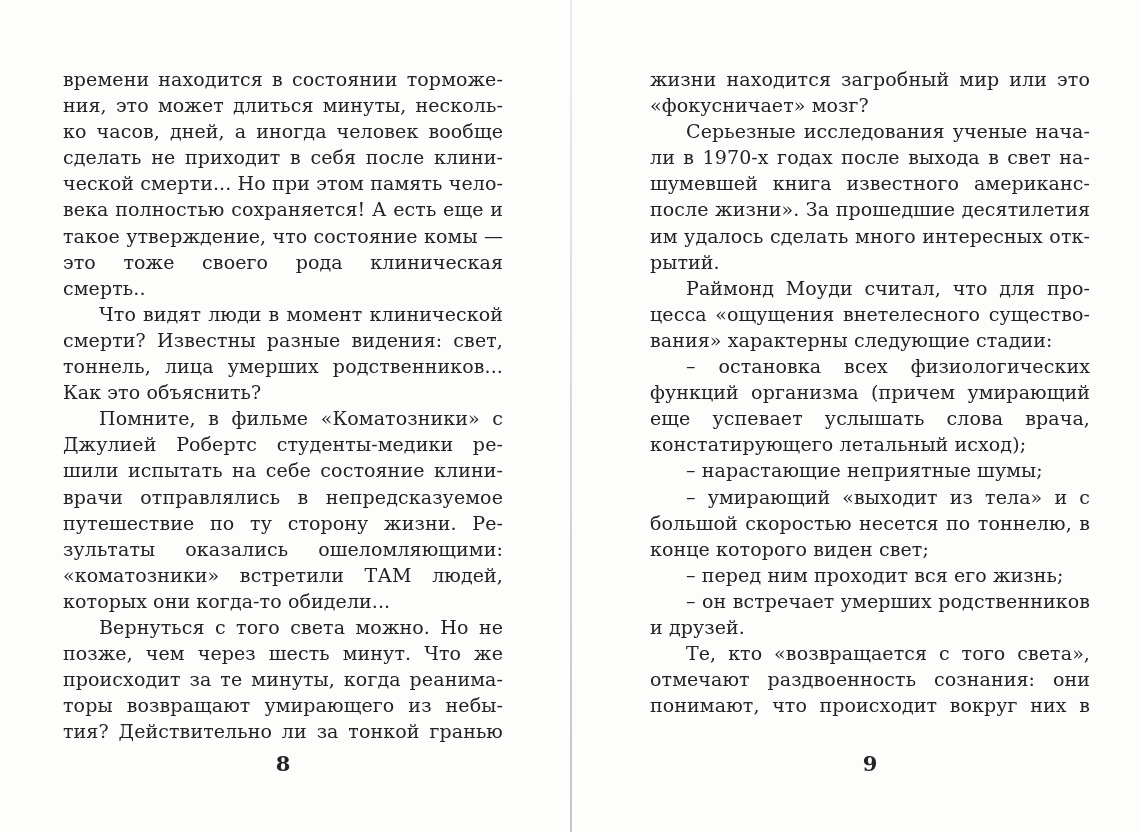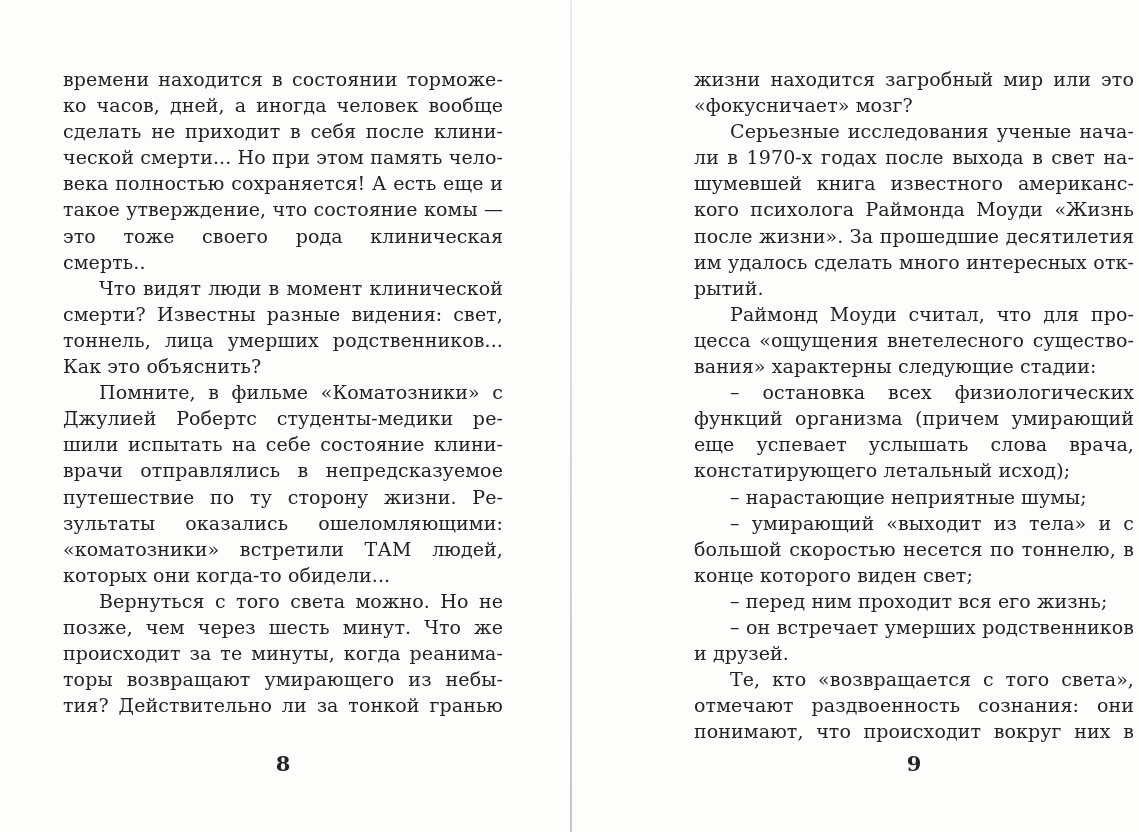--- a/index.html
+++ b/index.html
@@ -27,21 +27,21 @@
     height: 832px;
     background: linear-gradient(to bottom, #ececf0 0%, #d9d9df 45%, #c4c4cc 100%);
   }
   .page {
     position: absolute;
     top: 0;
     width: 440px;
     height: 740px;
   }
   .page.left  { left: 63px; }
-  .page.right { left: 650px; margin-left: 44px; }
+  .page.right { left: 650px; }
   .text-block {
     position: absolute;
     top: 66px;
     left: 0;
     width: 440px;
     font-size: 19px;
     line-height: 26.1px;
     letter-spacing: 0.1px;
   }
   .line {
@@ -69,20 +69,21 @@
 </head>
 <body>
 
 <div class="spread">
 
   <div class="gutter-line"></div>
 
   <div class="page left">
     <div class="text-block">
         <div class="line">времени находится в состоянии торможе-</div>
+        <div class="line">ния, это может длиться минуты, несколь-</div>
         <div class="line">ко часов, дней, а иногда человек вообще</div>
         <div class="line">сделать не приходит в себя после клини-</div>
         <div class="line">ческой смерти... Но при этом память чело-</div>
         <div class="line">века полностью сохраняется! А есть еще и</div>
         <div class="line">такое утверждение, что состояние комы —</div>
         <div class="line end">это тоже своего рода клиническая смерть..</div>
         <div class="line ind">Что видят люди в момент клинической</div>
         <div class="line">смерти? Известны разные видения: свет,</div>
         <div class="line">тоннель, лица умерших родственников...</div>
         <div class="line end">Как это объяснить?</div>
@@ -103,21 +104,20 @@
     <div class="page-number">8</div>
   </div>
 
   <div class="page right">
     <div class="text-block">
         <div class="line">жизни находится загробный мир или это</div>
         <div class="line end">«фокусничает» мозг?</div>
         <div class="line ind">Серьезные исследования ученые нача-</div>
         <div class="line">ли в 1970-х годах после выхода в свет на-</div>
         <div class="line">шумевшей книга известного американс-</div>
-        <div class="line">кого психолога Раймонда Моуди «Жизнь</div>
         <div class="line">после жизни». За прошедшие десятилетия</div>
         <div class="line">им удалось сделать много интересных отк-</div>
         <div class="line end">рытий.</div>
         <div class="line ind">Раймонд Моуди считал, что для про-</div>
         <div class="line">цесса «ощущения внетелесного существо-</div>
         <div class="line end">вания» характерны следующие стадии:</div>
         <div class="line ind">– остановка всех физиологических</div>
         <div class="line">функций организма (причем умирающий</div>
         <div class="line">еще успевает услышать слова врача,</div>
         <div class="line end">констатирующего летальный исход);</div>

